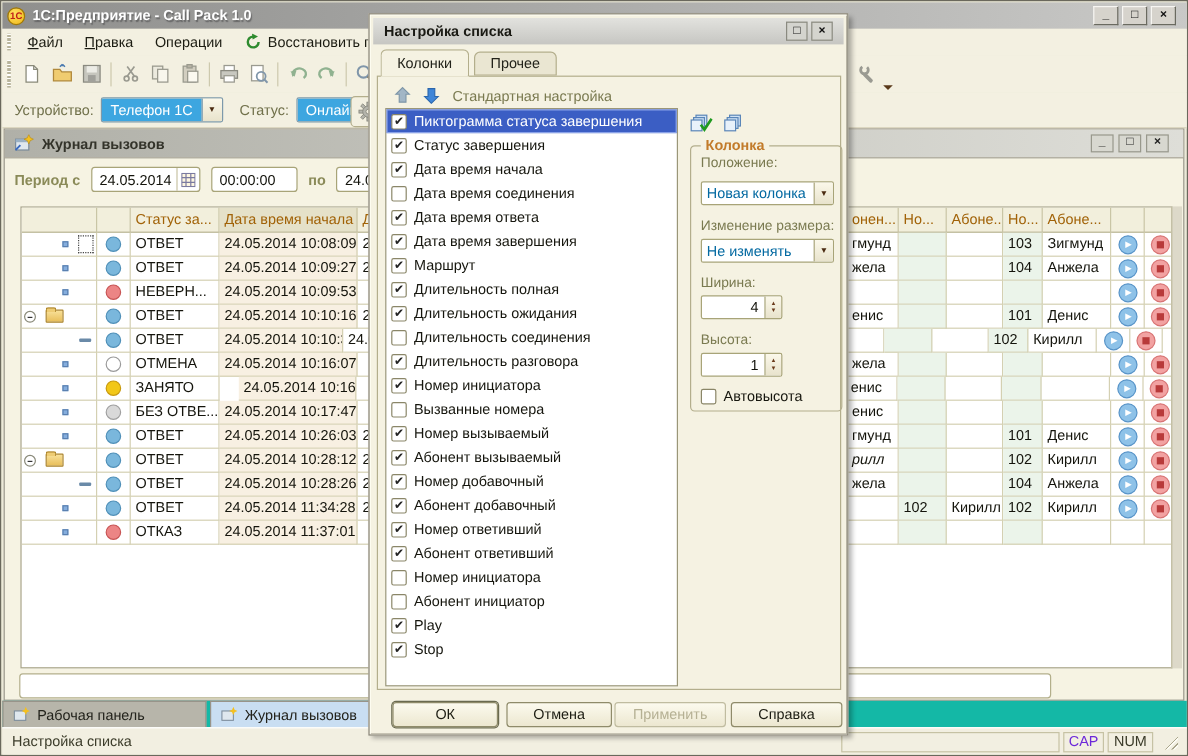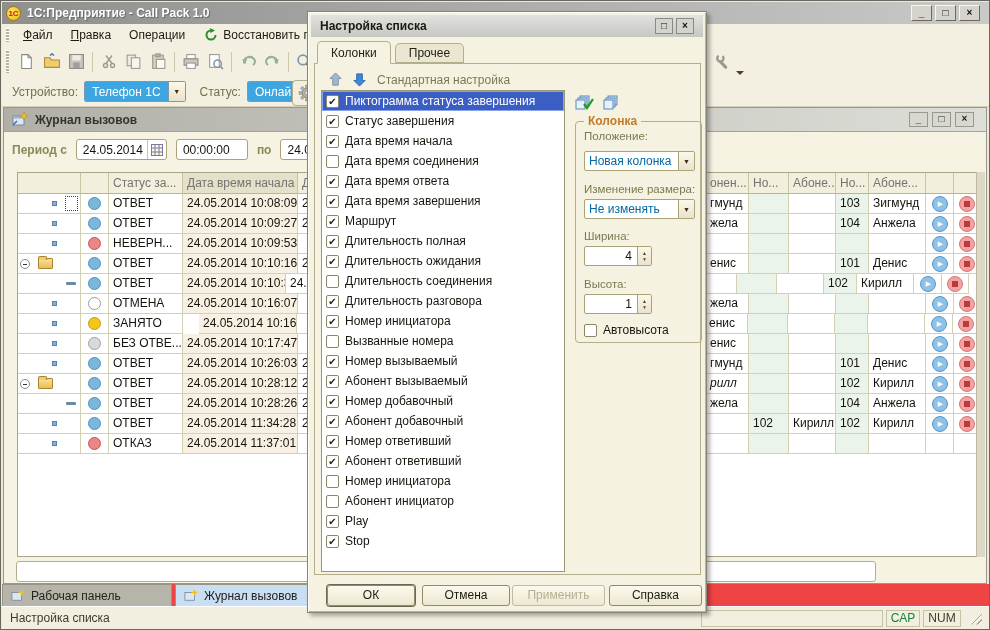--- a/index.html
+++ b/index.html
@@ -36,21 +36,21 @@
 .journal{left:2px;top:106px;width:984px;height:477px;background:#f6f3e3;border:1px solid #9a968a;position:absolute}
 .jtitle{height:24px;background:linear-gradient(90deg,#b0b0a8,#deded8);display:flex;align-items:center;gap:7px;padding:0 8px;font-weight:bold;color:#33332a;border-bottom:1px solid #a6a296}
 .jbtns{margin-left:auto;display:flex;gap:4px;padding-right:4px}
 .jbtn{width:19px;height:15px;border:1px solid #98988c;background:#d8d8d0;text-align:center;line-height:12px;font-size:10px;color:#222}
 .period{position:absolute;left:8px;top:31px;display:flex;align-items:center;gap:9px}
 .p-label{color:#8a8a58;font-weight:bold}
 .field{height:21px;background:#fff;border:1px solid #a8a478;border-radius:3px;display:flex;align-items:center;padding:0 6px;color:#14140c;white-space:nowrap}
 .cal-btn{height:19px;width:19px;margin:0 -6px 0 4px;border-left:1px solid #c8c4a4;display:flex;align-items:center;justify-content:center}
 
 .table{position:absolute;left:13px;top:64px;width:960px;height:385px;background:#fff;border:1px solid #a8a487;overflow:hidden}
-.thead{display:flex;height:21px;background:#f2efdc;color:#737373}
+.thead{display:flex;height:21px;background:#f2efdc;color:#a16207}
 .th{padding:3px 4px;border-right:1px solid #c9c5a5;border-bottom:1px solid #b9b595;overflow:hidden;white-space:nowrap;flex:none}
 .th.sorted{background:#e5e1c9}
 .trow{display:flex;height:20px}
 .tc{border-right:1px solid #d4d0b2;border-bottom:1px solid #d4d0b2;overflow:hidden;white-space:nowrap;padding:2px 4px;color:#14140c;flex:none}
 .tint-tan{background:#f8f0e2}
 .tint-green{background:#ebf4ea}
 .cell-center{display:flex;align-items:center;justify-content:center;padding:0}
 .circle{width:13px;height:13px;border-radius:50%;border:1px solid #888;flex:none}
 .circle.blue{border-color:#5090b8}.circle.red{border-color:#c85555}.circle.white{border-color:#9a9a9a}.circle.yellow{border-color:#c89a10}.circle.gray{border-color:#a0a0a0}
 .mark-wrap{display:flex;align-items:center;padding:0 2px;gap:4px}
@@ -60,30 +60,30 @@
 .expander{width:10px;height:10px;border:1px solid #8a8a7a;border-radius:50%;background:#fff;position:relative;margin-left:2px;flex:none}
 .expander::after{content:"";position:absolute;left:2px;top:4px;width:4px;height:1px;background:#333}
 .folder{width:15px;height:11px;background:linear-gradient(#f8e098,#e8be5a);border:1px solid #ab8328;border-radius:1px;position:relative;margin-left:4px;flex:none}
 .folder::before{content:"";position:absolute;left:-1px;top:-3px;width:7px;height:3px;background:#eecc74;border:1px solid #ab8328;border-bottom:none;border-radius:2px 2px 0 0}
 .play-btn{width:16px;height:16px;border-radius:50%;background:#8ec2e8;border:1px solid #5894c8;color:#fff;font-size:7px;display:flex;align-items:center;justify-content:center;padding-left:2px}
 .stop-btn{width:16px;height:16px;border-radius:50%;background:#f2a2a2;border:1px solid #d87474;display:flex;align-items:center;justify-content:center}
 .stop-sq{width:6px;height:6px;background:#b83a3a}
 .vscroll{position:absolute;right:1px;top:64px;width:9px;height:385px;background:#ddd9c9;border-left:1px solid #c0bca0}
 .footer-bar{position:absolute;left:12px;top:453px;width:860px;height:21px;background:#fff;border:1px solid #b3af8b;border-radius:3px}
 
-.mdi-tabs{left:1px;top:583px;width:988px;height:22px;background:#ef4444;display:flex;gap:3px;position:absolute}
+.mdi-tabs{left:1px;top:583px;width:988px;height:22px;background:#14b8a6;display:flex;gap:3px;position:absolute}
 .mtab{display:flex;align-items:center;gap:6px;padding:0 8px;border:1px solid #98948a;border-bottom:none;color:#23231c;white-space:nowrap;overflow:hidden}
 .mtab.inactive{background:#b7b5aa;width:170px}
 .mtab.active{background:#c9def2;width:140px}
 
 .statusbar{left:1px;top:605px;width:988px;height:23px;background:#f2efe1;border-top:1px solid #fff;color:#3c3c2a;display:flex;align-items:center;padding:0 8px;position:absolute}
 .sb-cells{margin-left:auto;display:flex;gap:3px;align-items:center}
 .sb-cell{height:17px;border:1px solid #c6c2a4;display:flex;align-items:center;justify-content:center}
 .sb-empty{width:182px}
-.sb-cap{width:34px;color:#15803d}
+.sb-cap{width:34px;color:#6d28d9}
 .sb-num{width:38px;color:#3a3a28}
 .sb-grip{width:13px;height:13px;margin-left:5px;background:repeating-linear-gradient(135deg,transparent 0 2px,#aaa68c 2px 3px,#fdfcf4 3px 4px);clip-path:polygon(100% 0,100% 100%,0 100%)}
 
 .dialog{left:306px;top:10px;width:400px;height:602px;background:#f5f2e2;border:1px solid #888478;box-shadow:inset 1px 1px 0 #fffef4,inset -1px -1px 0 #b8b4a4,3px 3px 4px rgba(0,0,0,.3);z-index:10;position:absolute}
 .dtitle{position:absolute;left:3px;top:3px;right:3px;height:22px;background:linear-gradient(#e2e2de,#c6c6c2);display:flex;align-items:center;padding:0 9px;font-weight:bold;color:#1a1a14}
 .dbtns{margin-left:auto;display:flex;gap:3px}
 .dbtn{width:18px;height:16px;border:1px solid #8a8a80;background:#d4d4ce;font-size:10px;text-align:center;line-height:13px;color:#111;font-weight:bold}
 .dtabs{position:absolute;left:9px;top:29px;display:flex;gap:4px;align-items:flex-end;z-index:2}
 .dtab{border:1px solid #b3ae8c;border-radius:5px 5px 0 0;padding:0 13px;color:#23231a;display:flex;align-items:center}
 .dtab.active{background:#f5f2e2;height:23px;border-bottom:1px solid #f5f2e2;margin-bottom:-1px}

